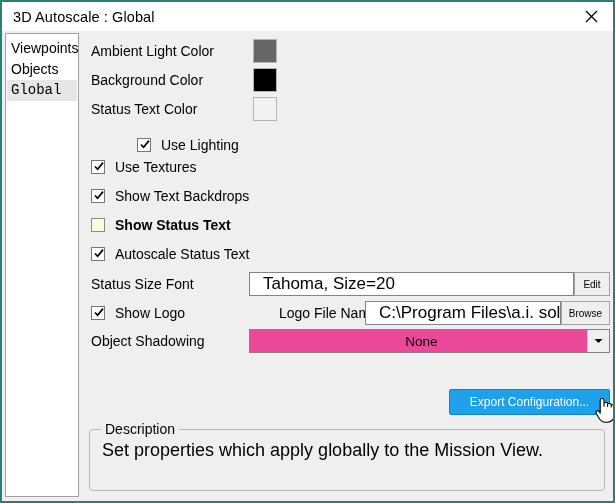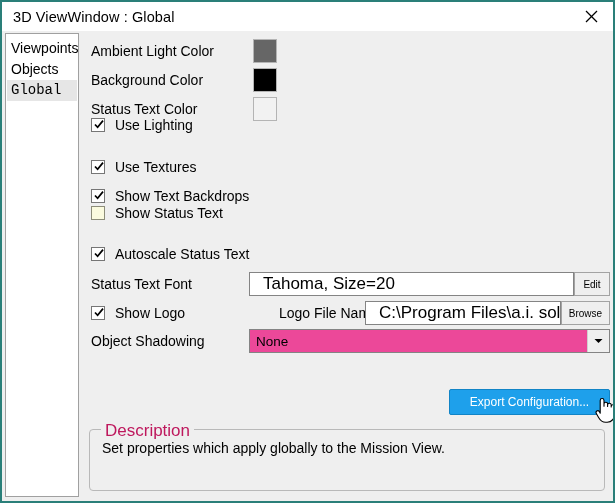--- a/index.html
+++ b/index.html
@@ -87,20 +87,21 @@
     font-family: Liberation Mono, monospace;
   }
 
   
   #content {
     position: absolute;
     left: 79px;
     top: 0;
     width: 532px;
     height: 422px;
+    text-align: center;
   }
 
   .row {
     position: absolute;
     left: 0;
     height: 24px;
     display: flex;
     align-items: center;
   }
   .row-label {
@@ -242,46 +243,46 @@
     border: 1px solid #b9b9b9;
     border-radius: 4px;
     background: transparent;
   }
   #description-legend {
     position: absolute;
     top: -9px;
     left: 11px;
     background: #efefef;
     padding: 0 4px;
-    font-size: 17px;
-    color: #be185d;
+    font-size: 14px;
+    color: #000000;
     white-space: nowrap;
   }
   #description-text {
     position: absolute;
     top: 10px;
     left: 12px;
-    font-size: 14px;
+    font-size: 18px;
     color: #000000;
     white-space: nowrap;
   }
 
   
   #cursor {
     position: absolute;
     pointer-events: none;
   }
 </style>
 </head>
 <body>
 
 <div id="window" style="border-color: rgb(42, 127, 121);">
 
   <div id="titlebar">
-    <div id="title-text">3D ViewWindow : Global</div>
+    <div id="title-text">3D Autoscale : Global</div>
     <div id="close-button">
       <svg width="13" height="13" viewBox="0 0 13 13">
         <line x1="1" y1="1" x2="12" y2="12" stroke="#000" stroke-width="1.2"></line>
         <line x1="12" y1="1" x2="1" y2="12" stroke="#000" stroke-width="1.2"></line>
       </svg>
     </div>
   </div>
 
   <div id="body-area">
 
@@ -301,21 +302,21 @@
       <div class="row" style="top:37px;left:10px;">
         <span class="row-label">Background Color</span>
       </div>
       <div class="swatch" id="sw1" style="top: 37px; left: 172px; background: rgb(0, 0, 0);"></div>
 
       <div class="row" style="top:66px;left:10px;">
         <span class="row-label">Status Text Color</span>
       </div>
       <div class="swatch" id="sw2" style="top: 66px; left: 172px; background: rgb(242, 242, 242);"></div>
 
-      <div class="cb-row" style="top:84px;">
+      <div class="cb-row" style="top:104px;margin-left:46px;">
         <span class="checkbox">
           <svg class="tick" viewBox="0 0 12 14">
             <path d="M2 7.5 L4.6 10.3 L10 3.6" stroke="#000" stroke-width="1.7" fill="none"></path>
           </svg>
         </span>
         <span class="cb-label">Use Lighting</span>
       </div>
 
       <div class="cb-row" style="top:126px;">
         <span class="checkbox">
@@ -328,36 +329,36 @@
 
       <div class="cb-row" style="top:155px;">
         <span class="checkbox">
           <svg class="tick" viewBox="0 0 12 14">
             <path d="M2 7.5 L4.6 10.3 L10 3.6" stroke="#000" stroke-width="1.7" fill="none"></path>
           </svg>
         </span>
         <span class="cb-label">Show Text Backdrops</span>
       </div>
 
-      <div class="cb-row" style="top:172px;">
+      <div class="cb-row" style="top:184px;font-weight:bold;">
         <span class="checkbox unchecked-cream"></span>
         <span class="cb-label">Show Status Text</span>
       </div>
 
       <div class="cb-row" style="top:213px;">
         <span class="checkbox">
           <svg class="tick" viewBox="0 0 12 14">
             <path d="M2 7.5 L4.6 10.3 L10 3.6" stroke="#000" stroke-width="1.7" fill="none"></path>
           </svg>
         </span>
         <span class="cb-label">Autoscale Status Text</span>
       </div>
 
       <div class="row" style="top:241px;left:10px;">
-        <span class="row-label">Status Text Font</span>
+        <span class="row-label">Status Size Font</span>
       </div>
       <div class="textfield" style="top:241px;left:168px;width:325px;">
         <span>Tahoma, Size=20</span>
       </div>
       <div class="smallbtn" style="top:241px;left:493px;width:36px;">Edit</div>
 
       <div class="cb-row" style="top:272px;">
         <span class="checkbox">
           <svg class="tick" viewBox="0 0 12 14">
             <path d="M2 7.5 L4.6 10.3 L10 3.6" stroke="#000" stroke-width="1.7" fill="none"></path>

